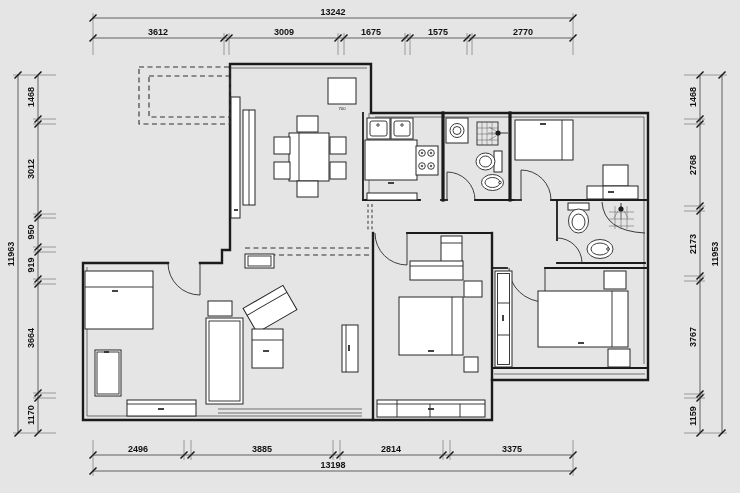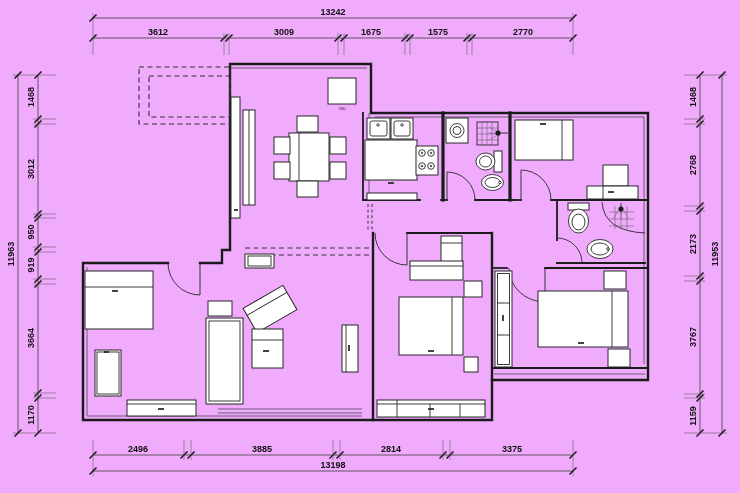--- a/index.html
+++ b/index.html
@@ -1,16 +1,16 @@
 <!DOCTYPE html>
 <html><head>
 <meta charset="utf-8">
 <style>
   html,body{margin:0;padding:0;background:#fff;}
-  .stage{position:relative;width:740px;height:493px;background:#f0abfc;overflow:hidden;
+  .stage{position:relative;width:740px;height:493px;background:#e5e5e5;overflow:hidden;
          font-family:"Liberation Sans",sans-serif;}
   svg{display:block}
   
   .w2{stroke:#1b1b1b;stroke-width:2.4;fill:none;stroke-linecap:square}
   .w1{stroke:#1b1b1b;stroke-width:1.8;fill:none;stroke-linecap:square}
   .w3{stroke:#1b1b1b;stroke-width:3.2;fill:none;stroke-linecap:square}
   .if{stroke:#3a3a3a;stroke-width:.7;fill:none}
   
   .f{stroke:#262626;stroke-width:1;fill:#fff}
   .fl{stroke:#262626;stroke-width:.9;fill:none}

